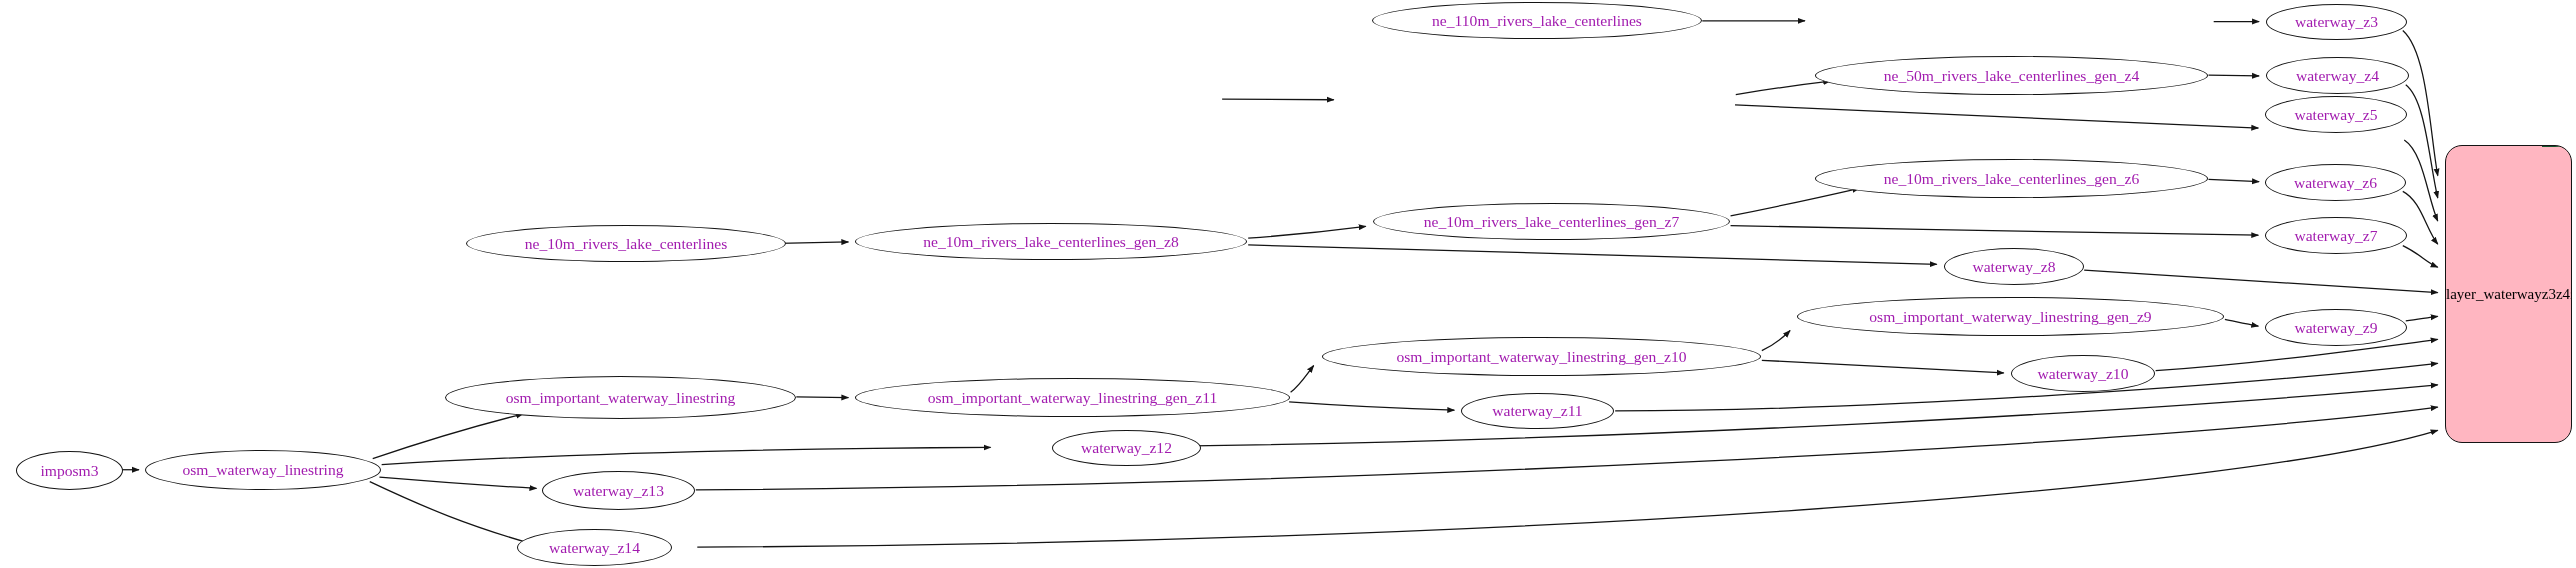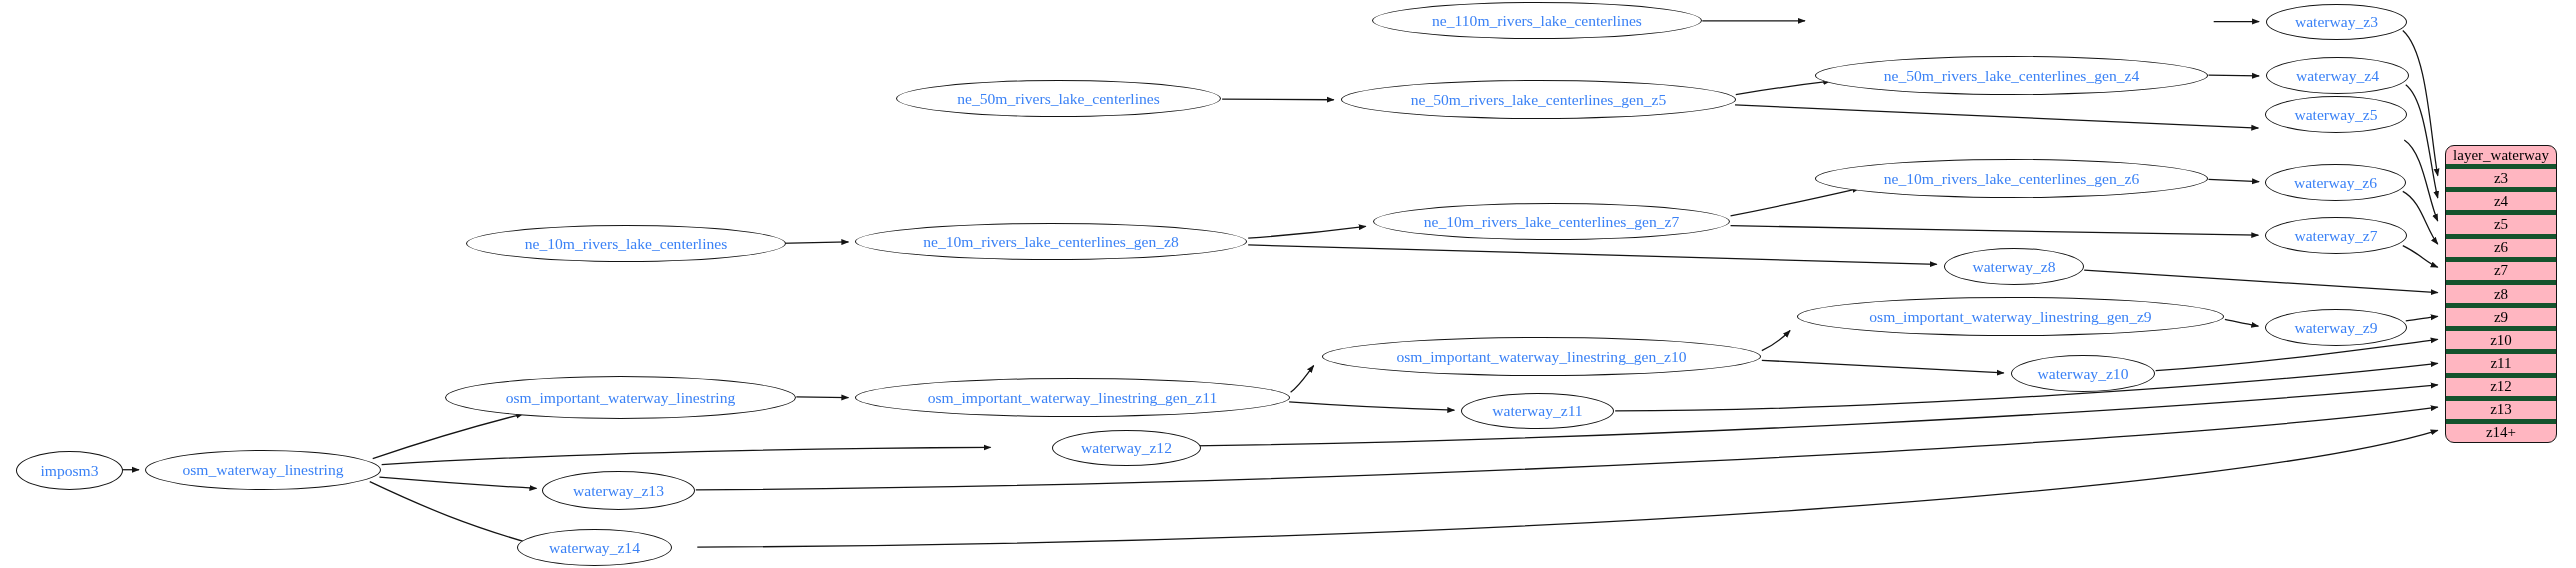--- a/index.html
+++ b/index.html
@@ -1,29 +1,29 @@
 <!DOCTYPE html>
 <html style="font-size:12px"><head>
 <meta charset="utf-8">
 <style>
   html,body{margin:0;padding:0;background:#ffffff;}
   body{width:2576px;height:568px;position:relative;overflow:hidden;
        font-family:"Liberation Serif", serif;}
   .stage{position:absolute;left:0;top:0;width:2576px;height:568px;}
   .node{position:absolute;border:1.2px solid #141414;border-radius:50%;
         background:#ffffff;display:flex;align-items:center;justify-content:center;
-        font-size:15.6px;color:#3b82f6;white-space:nowrap;box-sizing:border-box;
+        font-size:15.6px;color:#a21caf;white-space:nowrap;box-sizing:border-box;
         z-index:3;text-align:right;}
   .edges{position:absolute;left:0;top:0;z-index:2;pointer-events:none;}
-  .record{position:absolute;left:2445px;top:145px;width:112px;height:298px;
-          background:#ffb6c1;border:1.2px solid #141414;border-radius:9px;
-          box-sizing:border-box;display:flex;flex-direction:column;z-index:3;
+  .record{position:absolute;left:2445px;top:145px;width:127px;height:298px;
+          background:#ffb6c1;border:1.2px solid #141414;border-radius:17px;
+          box-sizing:border-box;display:flex;z-index:3;
           overflow:hidden;}
   .record .row{flex:1;display:flex;align-items:center;justify-content:center;
-          font-size:15px;color:#000;border-top:5px solid #14532d;}
+          font-size:15px;color:#000;border-top:1px solid #14532d;}
   .record .row:first-child{border-top:none;}
 </style>
 </head>
 <body>
 
 <div class="stage">
 
   <svg class="edges" width="2576" height="568" viewBox="0 0 3459 763">
     <defs>
       <marker id="ah" markerWidth="11" markerHeight="9" refX="9.5" refY="4.5" orient="auto" markerUnits="userSpaceOnUse">
@@ -68,22 +68,20 @@
       <path marker-end="url(#ah)" d="M936,735 C2000,730 3000,662 3274,578"></path>
     </g>
   </svg>
 
   <div class="node" style="left:16px;top:451px;width:107px;height:39px">imposm3</div>
   <div class="node" style="left:145px;top:450px;width:236px;height:40px">osm_waterway_linestring</div>
 
   <div class="node" style="left:1372px;top:2.2px;width:330px;height:37px">ne_110m_rivers_lake_centerlines</div>
   <div class="node" style="left:2266px;top:3.7px;width:141px;height:36px">waterway_z3</div>
 
-  <div class="node" style="left:896px;top:80px;width:325px;height:37px">ne_50m_rivers_lake_centerlines</div>
-  <div class="node" style="left:1341px;top:80px;width:395px;height:39px">ne_50m_rivers_lake_centerlines_gen_z5</div>
   <div class="node" style="left:1815px;top:56px;width:393px;height:39px">ne_50m_rivers_lake_centerlines_gen_z4</div>
   <div class="node" style="left:2266px;top:57px;width:143px;height:37px">waterway_z4</div>
   <div class="node" style="left:2265px;top:96px;width:142px;height:37px">waterway_z5</div>
 
   <div class="node" style="left:466px;top:225px;width:320px;height:37px">ne_10m_rivers_lake_centerlines</div>
   <div class="node" style="left:855px;top:223px;width:392px;height:37px">ne_10m_rivers_lake_centerlines_gen_z8</div>
   <div class="node" style="left:1373px;top:203px;width:357px;height:37px">ne_10m_rivers_lake_centerlines_gen_z7</div>
   <div class="node" style="left:1815px;top:159px;width:393px;height:39px">ne_10m_rivers_lake_centerlines_gen_z6</div>
   <div class="node" style="left:2265px;top:164px;width:141px;height:37px">waterway_z6</div>
   <div class="node" style="left:2265px;top:217px;width:142px;height:37px">waterway_z7</div>

